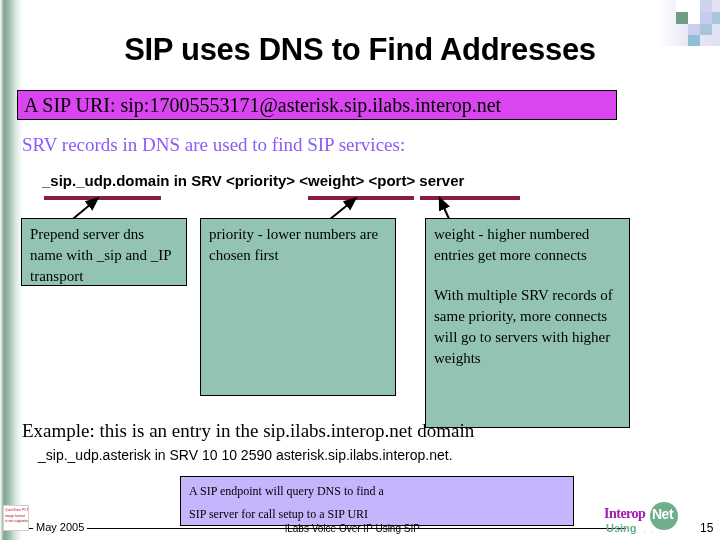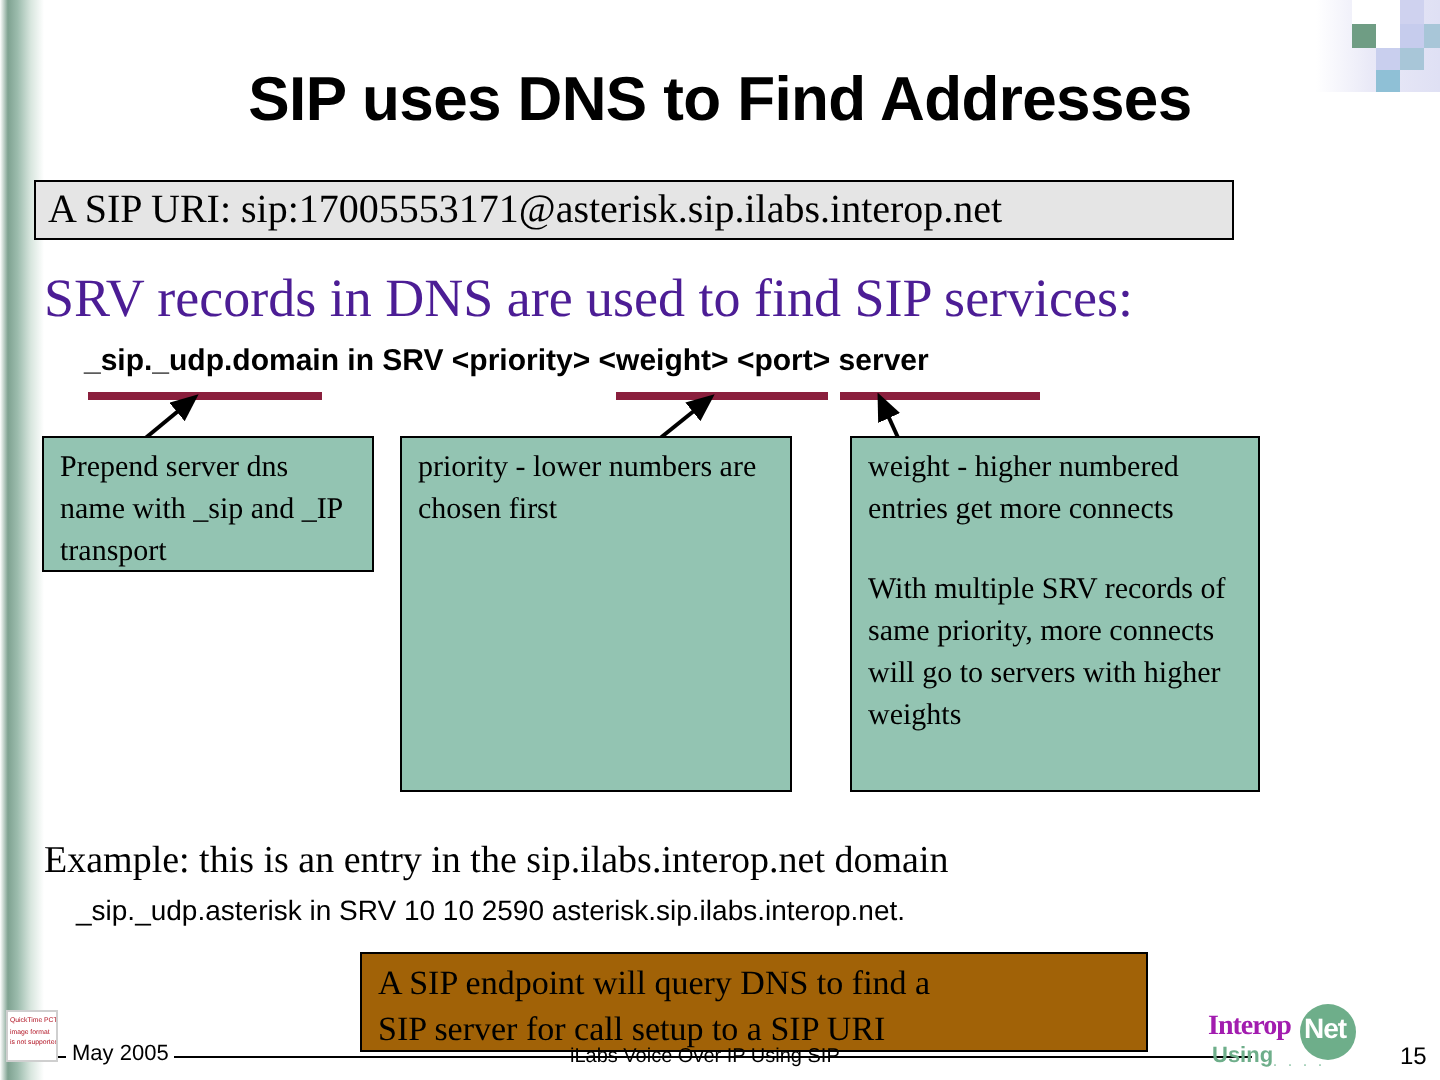--- a/index.html
+++ b/index.html
@@ -49,39 +49,39 @@
     letter-spacing: -0.3px;
     color: #000000;
     white-space: nowrap;
   }
 
   
   #uri-box {
     position: absolute;
     left: 17px; top: 90px;
     width: 600px; height: 30px;
-    background: #e5e5e5;
+    background: #d946ef;
     border: 1px solid #000000;
     box-sizing: border-box;
     display: flex;
     align-items: center;
   }
   #uri-box .txt {
     font-size: 20px;
     color: #000000;
     padding-left: 6px;
     white-space: nowrap;
   }
 
   
   #srv-line {
     position: absolute;
     left: 22px; top: 134px;
-    font-size: 27px;
-    color: #4c1d95;
+    font-size: 19px;
+    color: #8b5cf6;
     white-space: nowrap;
     font-family: Liberation Serif, serif;
   }
 
   
   #tmpl-line {
     position: absolute;
     left: 42px; top: 172px;
     font-family: "Liberation Sans", "DejaVu Sans", sans-serif;
     font-weight: bold;
@@ -135,25 +135,25 @@
     font-size: 14px;
     color: #000000;
     white-space: nowrap;
   }
 
   
   #callout {
     position: absolute;
     left: 180px; top: 476px;
     width: 394px; height: 50px;
-    background: #a16207;
+    background: #c4b5fd;
     border: 1px solid #000000;
     box-sizing: border-box;
     padding: 3px 8px;
-    font-size: 17px;
+    font-size: 12px;
     line-height: 23px;
     color: #000000;
   }
   #callout p { margin: 0; }
 
   
   #footer-rule {
     position: absolute;
     left: 26px; top: 528px;
     width: 600px; height: 1px;
@@ -296,21 +296,21 @@
   </svg>
 
   <div class="gbox" style="left:21px;top:218px;width:166px;height:68px;">
     <p>Prepend server dns name with _sip and _IP transport</p>
   </div>
 
   <div class="gbox" style="left:200px;top:218px;width:196px;height:178px;">
     <p>priority - lower numbers are chosen first</p>
   </div>
 
-  <div class="gbox" style="left:425px;top:218px;width:205px;height:178px;">
+  <div class="gbox" style="left:425px;top:218px;width:205px;height:210px;">
     <p>weight - higher numbered entries get more connects</p>
     <p class="gap">With multiple SRV records of same priority, more connects will go to servers with higher weights</p>
   </div>
 
   <div id="example-line">Example:  this is an entry in the sip.ilabs.interop.net domain</div>
   <div id="example-record">_sip._udp.asterisk in SRV 10 10 2590 asterisk.sip.ilabs.interop.net.</div>
 
   <div id="callout">
     <p>A SIP endpoint will query DNS to find a</p>
     <p>SIP server for call setup to a SIP URI</p>

